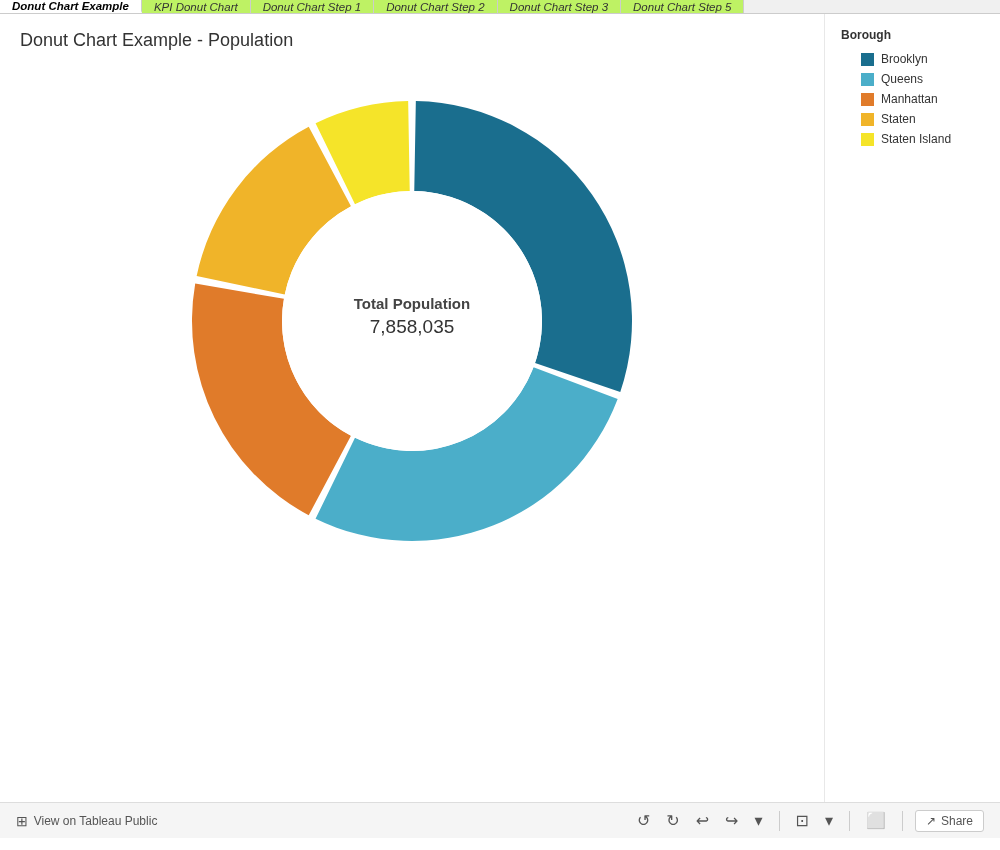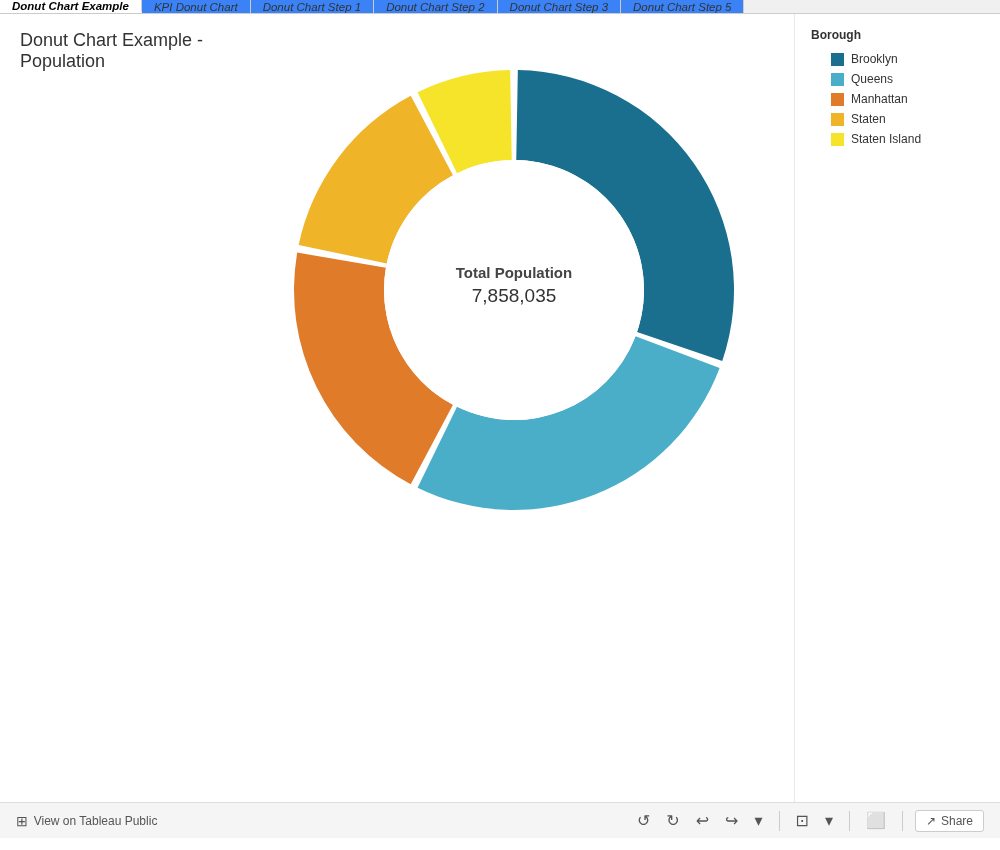--- a/index.html
+++ b/index.html
@@ -16,62 +16,62 @@
     }
     .tab {
       padding: 0 12px;
       font-size: 11.5px;
       cursor: pointer;
       display: flex;
       align-items: center;
       border-right: 1px solid #ccc;
       white-space: nowrap;
       color: #333;
-      background: #3b82f6;
+      background: #bef264;
     }
     .tab.active {
       background: #fff;
       border-bottom: 2px solid #fff;
       font-weight: 600;
       color: #000;
     }
 
     
     .main {
       display: flex;
       height: calc(850px - 26px - 36px);
       position: relative;
     }
 
     
     .chart-area {
       flex: 1;
       padding: 16px 20px;
       display: flex;
-      flex-direction: row;
+      flex-direction: column;
       position: relative;
     }
 
     .page-title {
       font-size: 18px;
       font-weight: 400;
       color: #333;
       margin-bottom: 10px;
     }
 
     .chart-container {
       flex: 1;
       display: flex;
       align-items: flex-start;
       justify-content: center;
     }
 
     
     .legend {
-      width: 206px;
+      width: 176px;
       padding: 14px 16px;
       border-left: 1px solid #e8e8e8;
     }
     .legend-title {
       font-size: 12px;
       font-weight: 700;
       color: #333;
       margin-bottom: 10px;
     }
     .legend-item {

